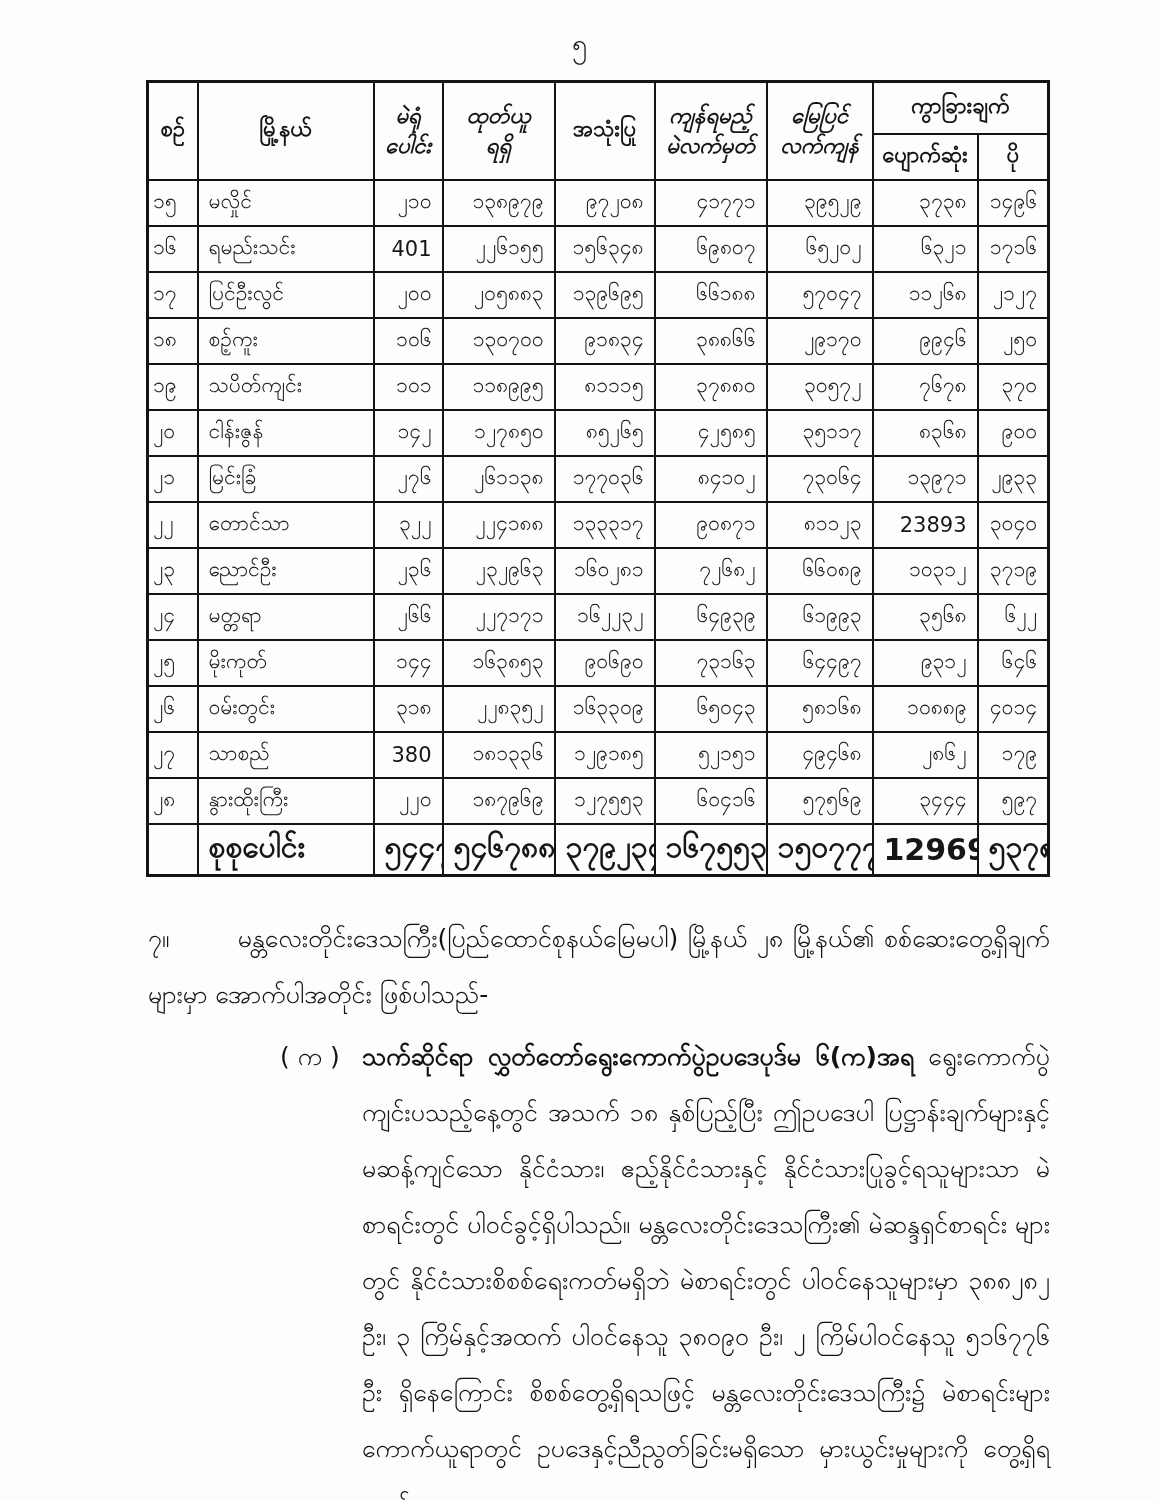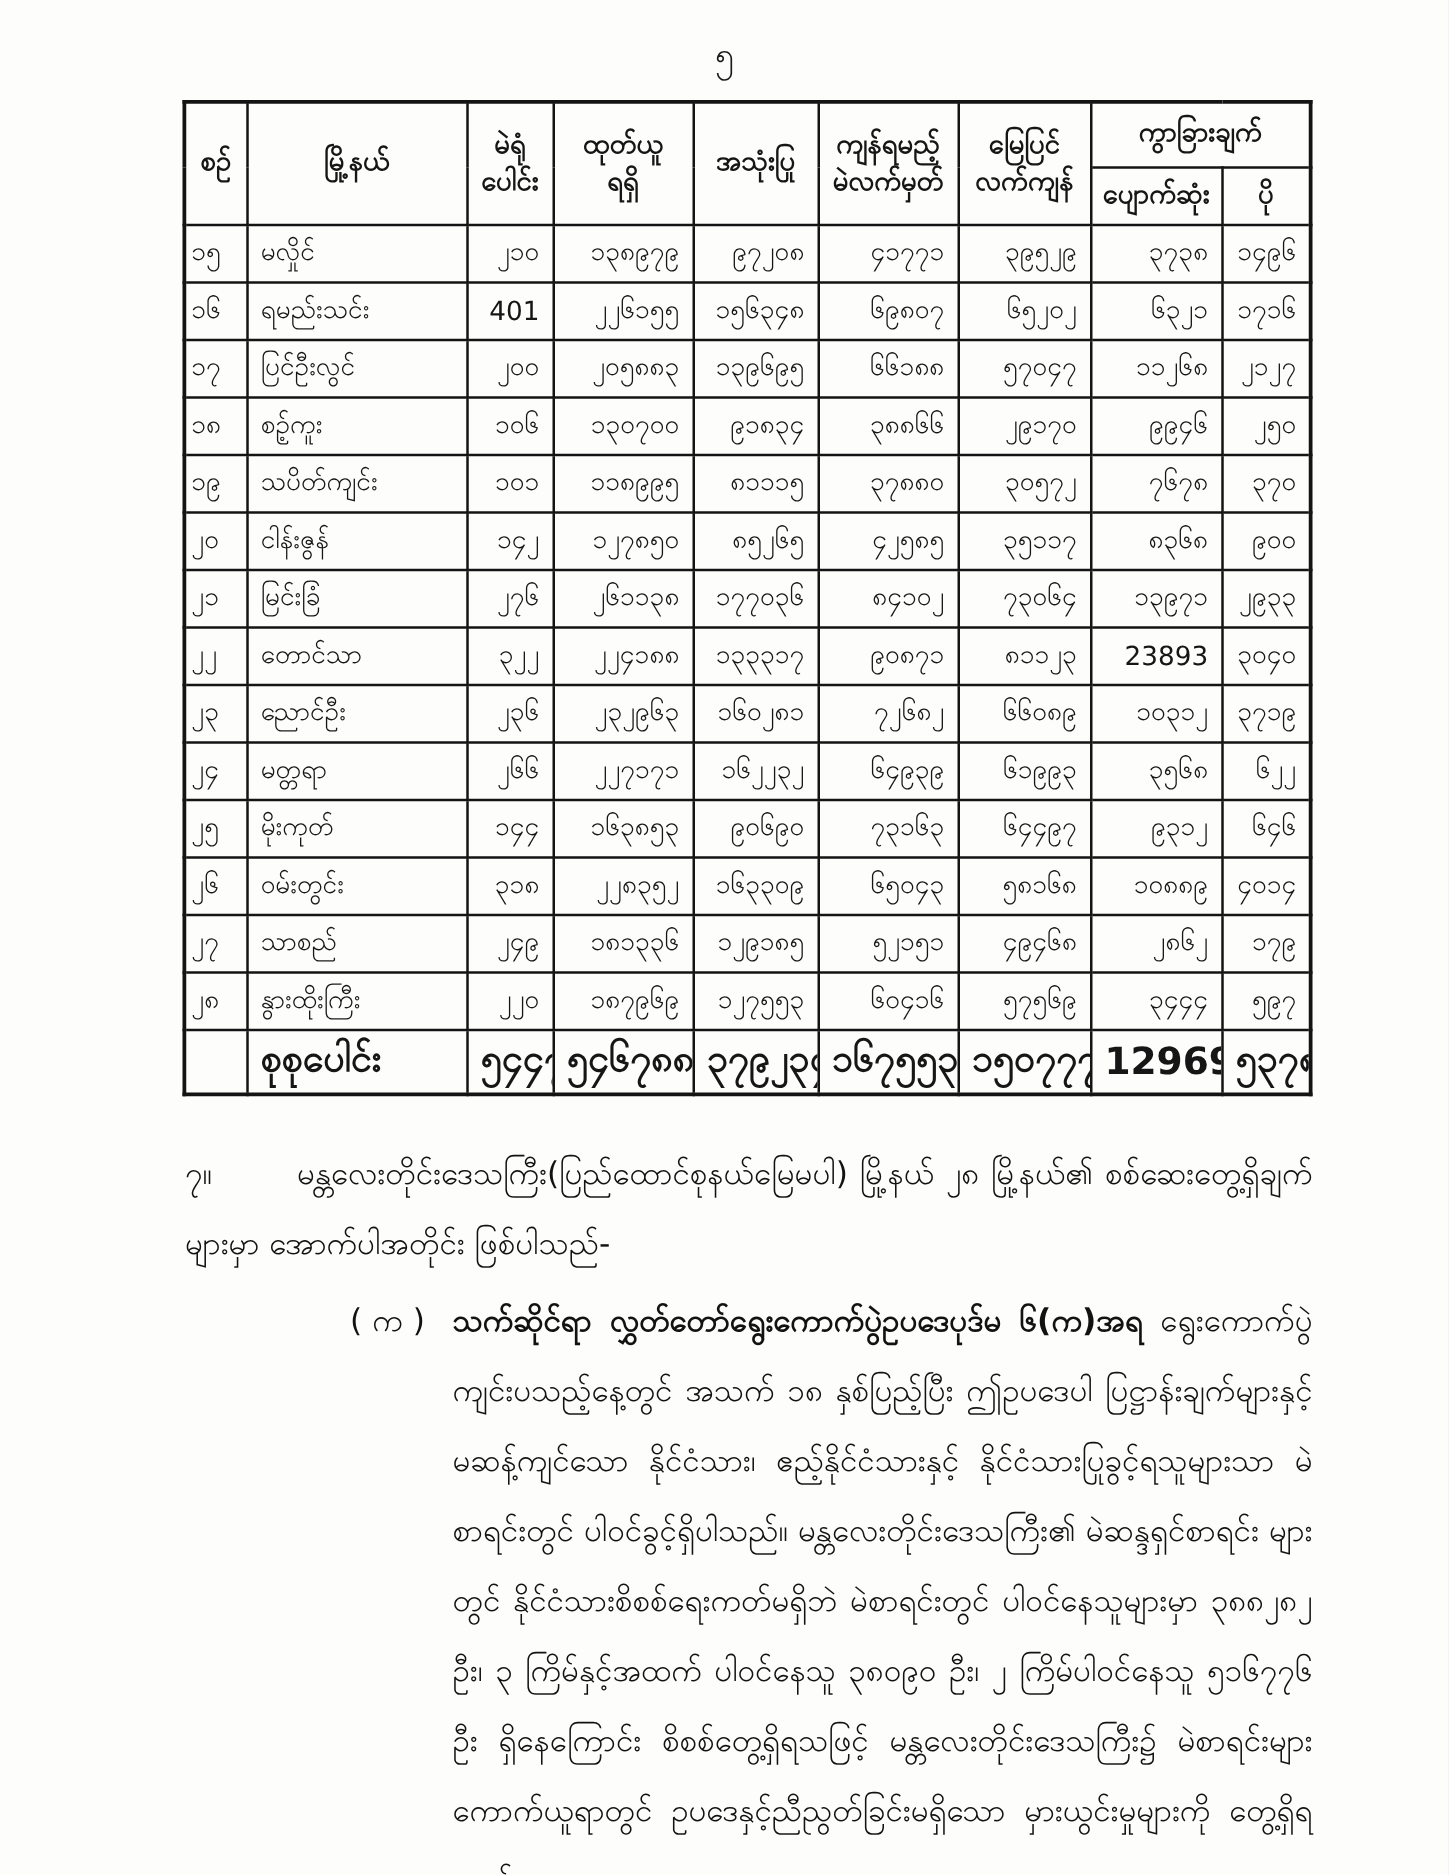--- a/index.html
+++ b/index.html
@@ -42,21 +42,21 @@
     vertical-align: middle;
     padding: 4px 2px;
   }
   table.stats thead tr:first-child { height: 52px; }
   table.stats thead tr:last-child  { height: 46px; }
   table.stats tbody td { height: 46px; padding: 2px 10px; vertical-align: middle; }
   td.c-center { padding: 2px 4px !important; }
   td.c-left   { text-align: left; }
   td.c-right  { text-align: right; }
   tr.total td { height: 62px; font-weight: bold; font-size: 30px; }
-  .hdr2 { line-height: 1.35; }
+  .hdr2 { line-height: 1.35; font-style: italic; }
   col.c-no        { width: 50px; }
   col.c-township  { width: 176px; }
   col.c-stations  { width: 69px; }
   col.c-received  { width: 112px; }
   col.c-used      { width: 100px; }
   col.c-remaining { width: 112px; }
   col.c-actual    { width: 106px; }
   col.c-lost      { width: 105px; }
   col.c-extra     { width: 71px; }
   
@@ -264,21 +264,21 @@
             <td class="c-right">၂၂၈၃၅၂</td>
             <td class="c-right">၁၆၃၃၀၉</td>
             <td class="c-right">၆၅၀၄၃</td>
             <td class="c-right">၅၈၁၆၈</td>
             <td class="c-right">၁၀၈၈၉</td>
             <td class="c-right">၄၀၁၄</td>
           </tr>
           <tr>
             <td class="c-center">၂၇</td>
             <td class="c-left">သာစည်</td>
-            <td class="c-right">၂၄၉</td>
+            <td class="c-right">380</td>
             <td class="c-right">၁၈၁၃၃၆</td>
             <td class="c-right">၁၂၉၁၈၅</td>
             <td class="c-right">၅၂၁၅၁</td>
             <td class="c-right">၄၉၄၆၈</td>
             <td class="c-right">၂၈၆၂</td>
             <td class="c-right">၁၇၉</td>
           </tr>
           <tr>
             <td class="c-center">၂၈</td>
             <td class="c-left">နွားထိုးကြီး</td>

